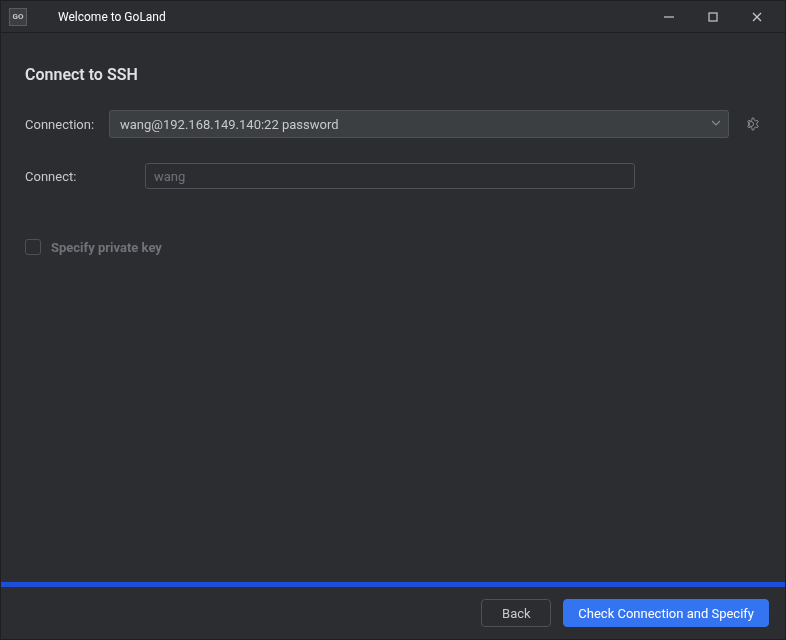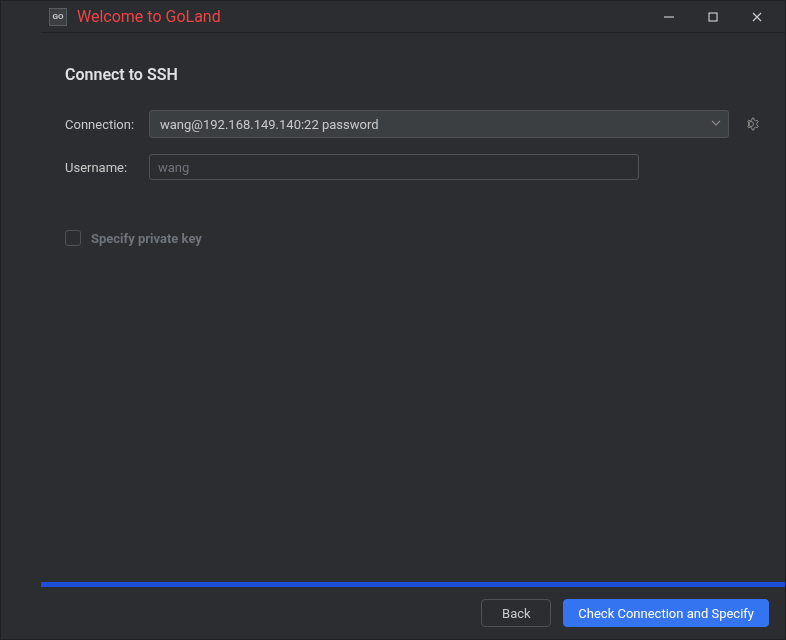--- a/index.html
+++ b/index.html
@@ -15,21 +15,20 @@
       font-size: 13px;
       color: #c9c9c9;
       overflow: hidden;
     }
     .window {
       width: 100%;
       height: 100%;
       display: flex;
       flex-direction: column;
       border: 1px solid #1e1f22;
-      padding-left: 40px;
     }
     .titlebar {
       height: 32px;
       background: #2b2d30;
       display: flex;
       align-items: center;
       padding: 0 8px;
       border-bottom: 1px solid #1e1f22;
     }
     .app-icon {
@@ -39,23 +38,24 @@
       border: 1px solid #5a5d60;
       display: flex;
       align-items: center;
       justify-content: center;
       font-size: 8px;
       font-weight: bold;
       color: #c9c9c9;
       margin-right: 10px;
     }
     .titlebar-title {
-      color: #ef4444;
-      font-size: 16px;
+      color: #ffffff;
+      font-size: 12px;
       flex: 1;
+      margin-left: 21px;
     }
     .window-controls {
       display: flex;
       gap: 28px;
       align-items: center;
       padding-right: 12px;
     }
     .win-btn {
       color: #c9c9c9;
       cursor: pointer;
@@ -82,21 +82,21 @@
       display: flex;
       align-items: center;
       margin-bottom: 14px;
     }
     .form-label {
       width: 84px;
       color: #c9c9c9;
       font-size: 13px;
     }
     .connection-row {
-      margin-bottom: 16px;
+      margin-bottom: 25px;
     }
     .select-wrap {
       flex: 1;
       position: relative;
     }
     .select-input {
       width: 100%;
       height: 28px;
       background: #3c3f41;
       border: 1px solid #4e5157;
@@ -135,20 +135,21 @@
       padding: 0 8px;
       font-size: 13px;
       font-family: inherit;
       outline: none;
     }
     .text-input::placeholder {
       color: #6f737a;
     }
     .username-input {
       width: 490px;
+      margin-left: 36px;
     }
     .host-input {
       width: 490px;
     }
     .port-label {
       margin-left: 18px;
       color: #6f737a;
       font-size: 13px;
       margin-right: 8px;
     }
@@ -248,21 +249,21 @@
         </span>
       </div>
       <div class="gear-btn">
         <svg width="16" height="16" viewBox="0 0 16 16" fill="currentColor">
           <path d="M8 10.5A2.5 2.5 0 1 0 8 5.5a2.5 2.5 0 0 0 0 5zm5.8-2.5c0-.3 0-.6-.1-.9l1.6-1.2-.9-1.6-1.9.6c-.4-.4-.9-.7-1.4-.9L10.8 2H9.2l-.3 2c-.5.2-1 .5-1.4.9l-1.9-.6-.9 1.6 1.6 1.2c-.1.3-.1.6-.1.9s0 .6.1.9l-1.6 1.2.9 1.6 1.9-.6c.4.4.9.7 1.4.9l.3 2h1.6l.3-2c.5-.2 1-.5 1.4-.9l1.9.6.9-1.6-1.6-1.2c.1-.3.1-.6.1-.9z" fill="none" stroke="currentColor" stroke-width="1"></path>
         </svg>
       </div>
     </div>
 
     <div class="form-row">
-      <div class="form-label">Username:</div>
+      <div class="form-label">Connect:</div>
       <input type="text" class="text-input username-input" placeholder="wang" style="">
     </div>
 
 
     <div class="checkbox-row">
       <div class="checkbox"></div>
       <span class="checkbox-label">Specify private key</span>
     </div>
   </div>
 

